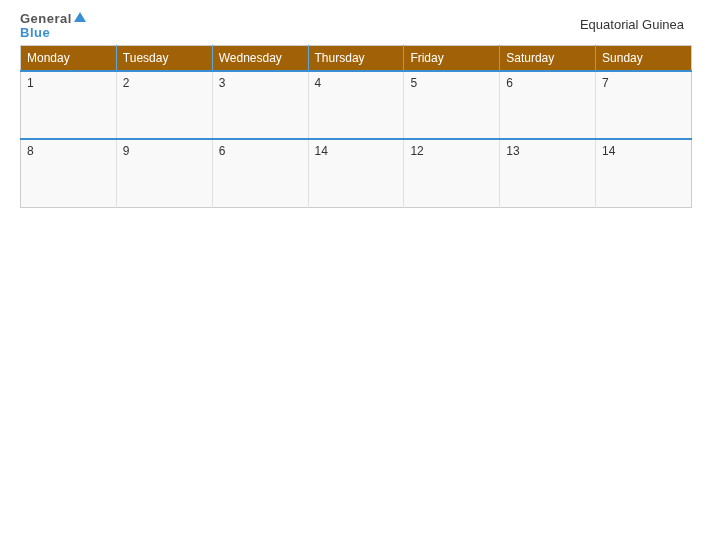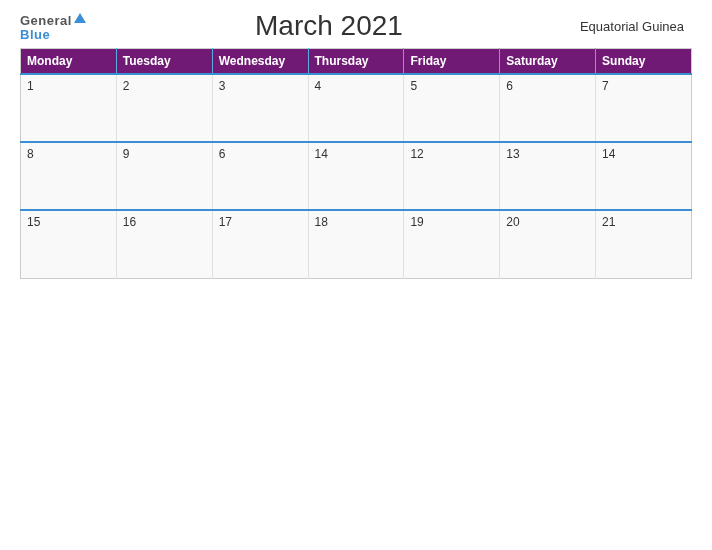--- a/index.html
+++ b/index.html
@@ -69,24 +69,24 @@
       min-width: 120px;
     }
 
     .calendar {
       width: 100%;
       border-collapse: collapse;
       border: 1px solid #ccc;
     }
 
     .calendar thead tr th {
-      background-color: #701a75;
+      background-color: #a16207;
       color: #fff;
       font-size: 12px;
-      font-weight: 700;
+      font-weight: 400;
       padding: 5px 6px;
       text-align: left;
       border-right: 1px solid #5aaae0;
     }
     .calendar thead tr th:last-child {
       border-right: none;
     }
 
     .calendar tbody tr {
       border-top: 2px solid #3a8fd4;
@@ -114,21 +114,20 @@
 </head>
 <body>
 
 <div class="header">
   <div class="logo">
     <span>
       <span class="logo-general">General</span><span class="logo-triangle"></span>
     </span>
     <span class="logo-blue">Blue</span>
   </div>
-  <div class="title">March 2021</div>
   <div class="country">Equatorial Guinea</div>
 </div>
 
 <table class="calendar">
   <thead>
     <tr>
       <th>Monday</th>
       <th>Tuesday</th>
       <th>Wednesday</th>
       <th>Thursday</th>
@@ -149,23 +148,14 @@
       </tr>
       <tr>
         <td><span class="day-num">8</span></td>
         <td><span class="day-num">9</span></td>
         <td><span class="day-num">6</span></td>
         <td><span class="day-num">14</span></td>
         <td><span class="day-num">12</span></td>
         <td><span class="day-num">13</span></td>
         <td><span class="day-num">14</span></td>
       </tr>
-      <tr>
-        <td><span class="day-num">15</span></td>
-        <td><span class="day-num">16</span></td>
-        <td><span class="day-num">17</span></td>
-        <td><span class="day-num">18</span></td>
-        <td><span class="day-num">19</span></td>
-        <td><span class="day-num">20</span></td>
-        <td><span class="day-num">21</span></td>
-      </tr>
     </tbody>
 </table>
 
 </body></html>

